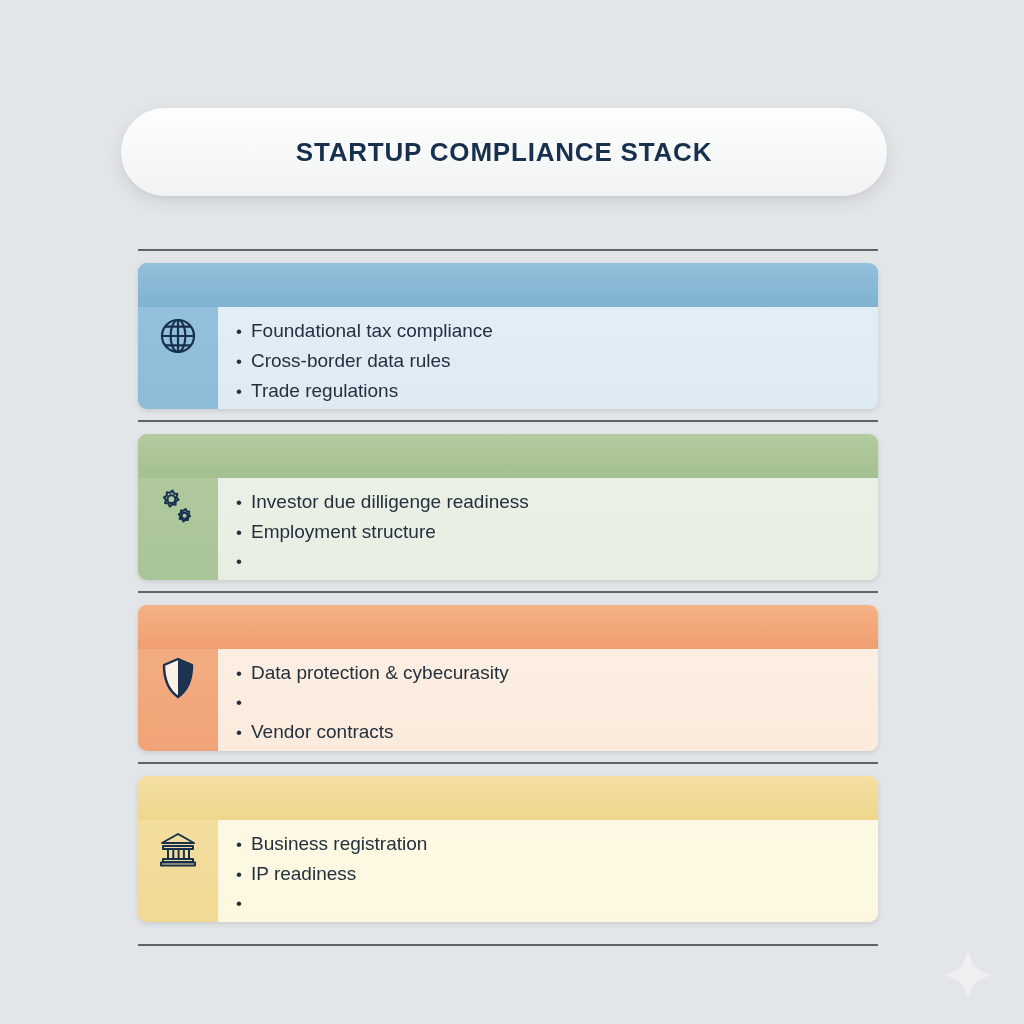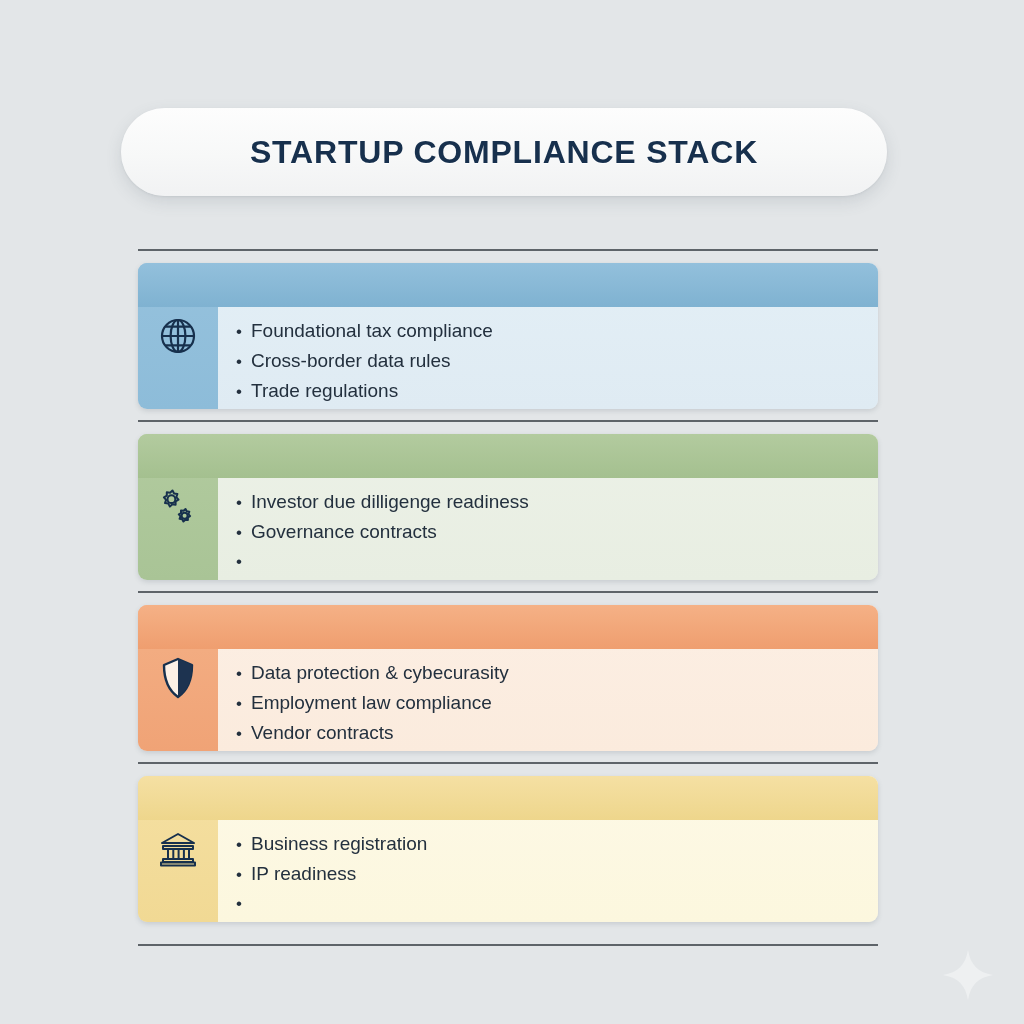--- a/index.html
+++ b/index.html
@@ -28,21 +28,21 @@
     height: 100%;
     background: linear-gradient(180deg, #fdfdfd 0%, #f7f8f8 55%, #f1f2f3 100%);
     border-radius: 44px;
     box-shadow: 0 6px 16px rgba(90,100,110,0.16), 0 1px 2px rgba(90,100,110,0.10);
     display: flex;
     align-items: center;
     justify-content: center;
     box-sizing: border-box;
   }
   .title-text {
-    font-size: 32px;
+    font-size: 26px;
     font-weight: bold;
     letter-spacing: 0.8px;
     color: #17304d;
     text-shadow: 0 1px 1px rgba(255,255,255,0.9);
     white-space: nowrap;
   }
 
   
   .stack {
     position: absolute;
@@ -239,21 +239,21 @@
         <div class="card-header">
           <span class="card-header-text">Layer 3: Strategic Layer</span>
         </div>
         <div class="card-body">
           <div class="bullet-row">
             <span class="bullet-dot">•</span>
             <span class="bullet-text">Investor due dilligenge readiness</span>
           </div>
           <div class="bullet-row">
             <span class="bullet-dot">•</span>
-            <span class="bullet-text">Governance contracts</span>
+            <span class="bullet-text">Employment structure</span>
           </div>
           <div class="bullet-row">
             <span class="bullet-dot">•</span>
           </div>
         </div>
       </div>
     </div>
   </div>
 
   <div class="card-slot">
@@ -270,21 +270,20 @@
         <div class="card-header">
           <span class="card-header-text">Operational Layer</span>
         </div>
         <div class="card-body">
           <div class="bullet-row">
             <span class="bullet-dot">•</span>
             <span class="bullet-text">Data protection &amp; cybecurasity</span>
           </div>
           <div class="bullet-row">
             <span class="bullet-dot">•</span>
-            <span class="bullet-text">Employment law compliance</span>
           </div>
           <div class="bullet-row">
             <span class="bullet-dot">•</span>
             <span class="bullet-text">Vendor contracts</span>
           </div>
         </div>
       </div>
     </div>
   </div>
 

